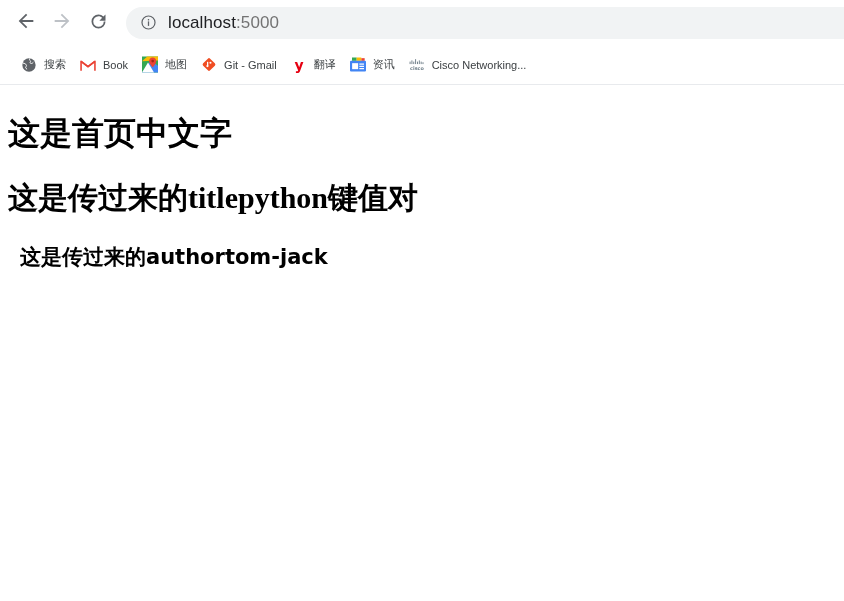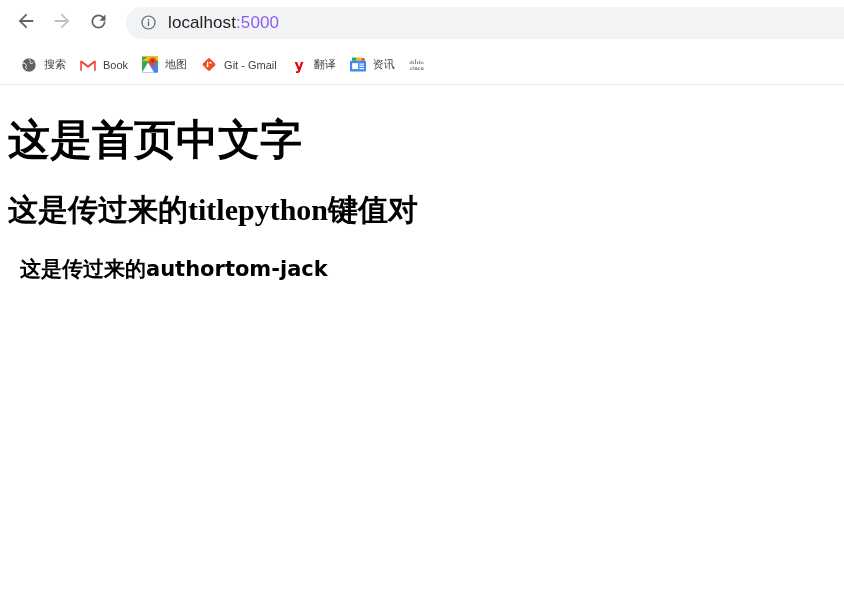--- a/index.html
+++ b/index.html
@@ -67,21 +67,21 @@
     justify-content: center;
   }
 
   .url-text {
     font-size: 17px;
     color: #202124;
     letter-spacing: 0.1px;
     white-space: nowrap;
     font-family: "Liberation Sans", "DejaVu Sans", sans-serif;
   }
-  .url-text .url-port { color: #8b5cf6; }
+  .url-text .url-port { color: #737373; }
 
   
   .bookmarks-bar {
     height: 40px;
     display: flex;
     align-items: center;
     padding-left: 14px;
     background: #ffffff;
     box-sizing: border-box;
     border-bottom: 1px solid #e8eaed;
@@ -118,21 +118,21 @@
 
   
   .page-content {
     background: #ffffff;
     padding: 0 8px;
     position: relative;
     height: 515px;
   }
 
   .page-content h1 {
-    font-size: 42px;
+    font-size: 32px;
     font-weight: bold;
     margin: 30px 0 0 0;
     line-height: 1.18;
     color: #000000;
     font-family: "DejaVu Sans", "Liberation Sans", sans-serif;
     letter-spacing: 0px;
   }
   .page-content h2 {
     font-size: 30px;
     font-weight: bold;
@@ -276,20 +276,21 @@
             <rect x="7" y="5" width="1.5" height="4"></rect>
             <rect x="10" y="1" width="1.5" height="8"></rect>
             <rect x="13" y="5" width="1.5" height="4"></rect>
             <rect x="16" y="3" width="1.5" height="6"></rect>
             <rect x="19" y="5" width="1.5" height="4"></rect>
             <rect x="22" y="6" width="1.5" height="3"></rect>
           </g>
           <text x="13" y="19" font-family="DejaVu Sans, sans-serif" font-size="8" font-weight="bold" fill="#6b7b86" text-anchor="middle">cisco</text>
         </svg>
       </span>
+      <span class="bm-label">Cisco Networking...</span>
     </div>
 
   </div>
 </div>
 
 <div class="page-content">
   <h1>这是首页中文字</h1>
   <h2>这是传过来的titlepython键值对</h2>
   <h3>这是传过来的authortom-jack</h3>
 

